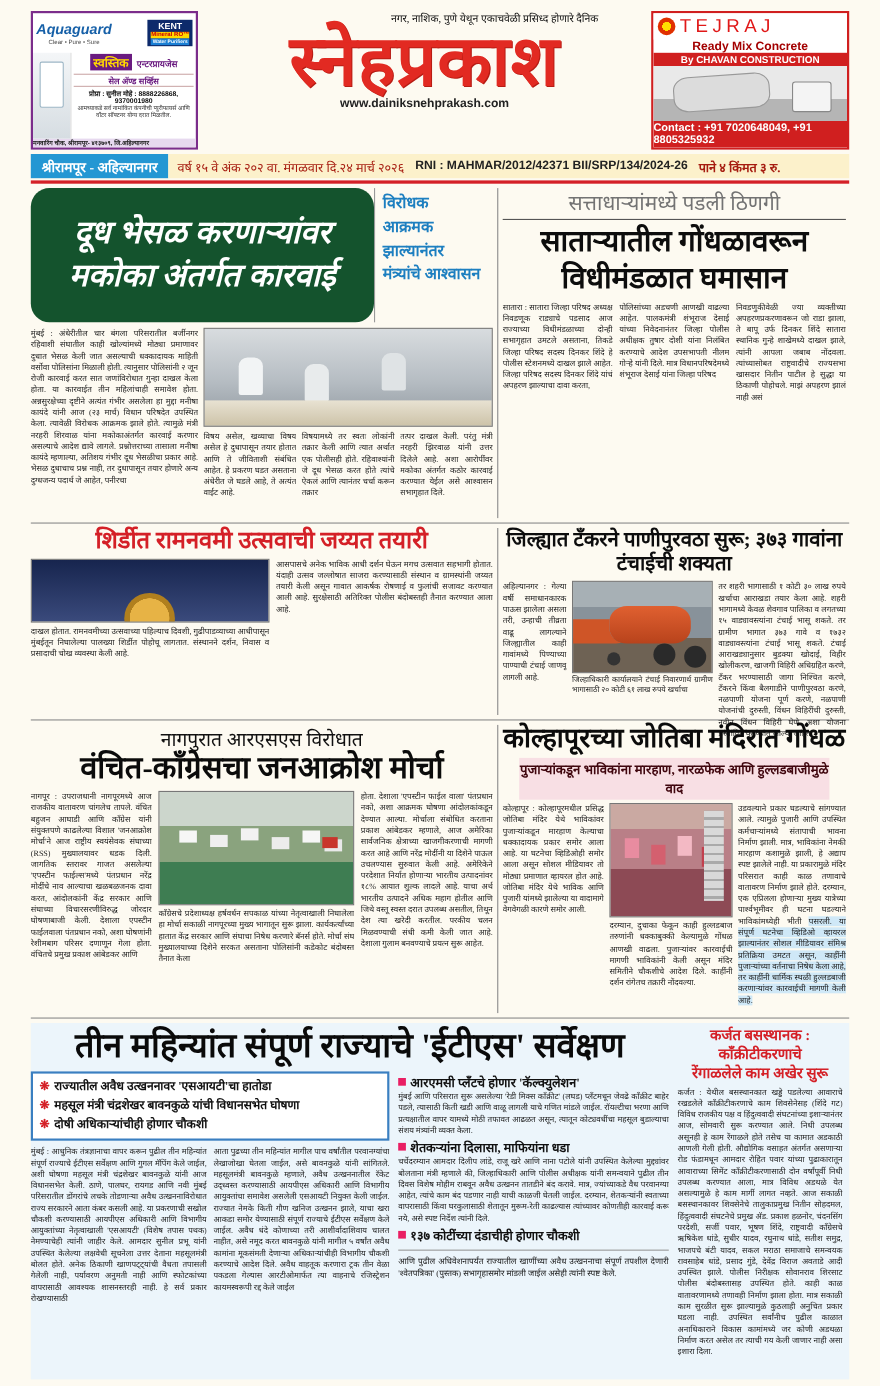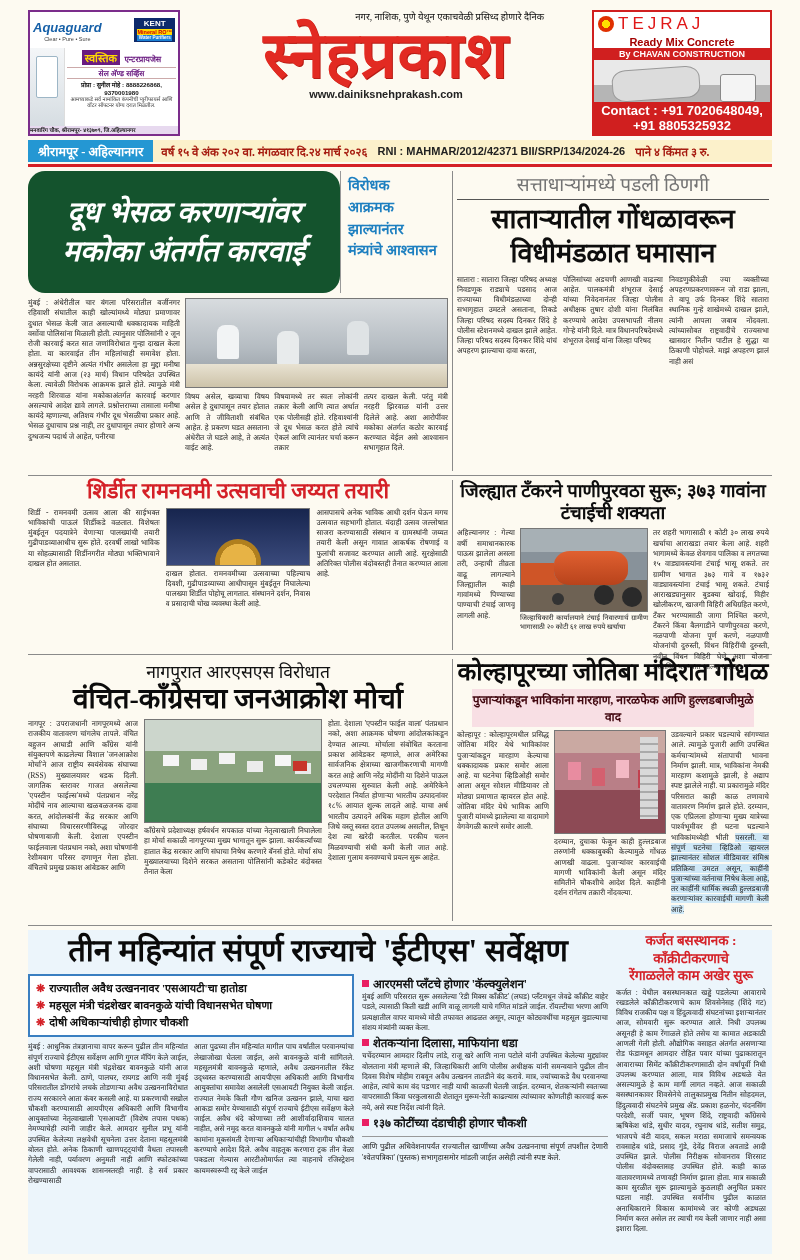--- a/index.html
+++ b/index.html
@@ -32,26 +32,26 @@
   .paper-url{font-size:11px;font-weight:bold;color:#222;font-family:"Liberation Sans",sans-serif;}
   .ad-right{width:180px;border:2px solid #d01f1f;background:#fff;display:flex;flex-direction:column;}
   .tj-top{display:flex;align-items:center;gap:4px;padding:2px 4px;background:#fff;}
   .sun-icon{width:16px;height:16px;border-radius:50%;background:radial-gradient(circle,#ffdf00 0 35%,#e03000 36% 100%);flex:0 0 auto;}
   .tj-brand{color:#e01818;font-weight:normal;font-size:17px;letter-spacing:4px;font-family:"Liberation Sans",sans-serif;}
   .tj-line1{color:#a30000;font-weight:bold;font-size:11px;text-align:center;}
   .tj-line2{background:#d01f1f;color:#fff;font-weight:bold;font-size:9px;text-align:center;padding:1px 0;}
   .ph-truck{flex:1;background:linear-gradient(180deg,#e9e9e9 0 60%,#b5b5b5 60%);position:relative;}
   .ph-truck::before{content:"";position:absolute;left:18px;top:8px;width:86px;height:30px;background:#dcdcdc;border:1px solid #999;border-radius:14px/12px;transform:rotate(-4deg);}
   .ph-truck::after{content:"";position:absolute;right:14px;top:14px;width:34px;height:26px;background:#f4f4f4;border:1px solid #888;border-radius:3px;}
-  .tj-contact{background:#d01f1f;color:#fff;font-weight:bold;font-size:13px;text-align:center;padding:1px 0;}
+  .tj-contact{background:#d01f1f;color:#fff;font-weight:bold;font-size:10px;padding:1px 0;}
   
   .dateline{display:flex;align-items:stretch;margin-top:4px;height:22px;font-family:"Liberation Serif",serif;}
   .edition-badge{background:#2497d3;color:#fff;font-weight:bold;font-size:12.5px;display:flex;align-items:center;padding:0 10px;}
   .date-strip{flex:1;background:#fcf1cb;display:flex;align-items:center;gap:10px;padding:0 8px;white-space:nowrap;overflow:hidden;}
-  .issue-info{color:#a61c10;font-weight:bold;font-size:11.5px;}
+  .issue-info{color:#a61c10;font-weight:normal;font-size:11.5px;}
   .rni-info{color:#222;font-weight:bold;font-size:11px;font-family:"Liberation Sans",sans-serif;}
   .pages-info{color:#a61c10;font-weight:bold;font-size:11.5px;}
   .red-rule{height:3px;background:#d42027;margin-top:2px;}
   
   .band{display:flex;align-items:stretch;}
   .vdiv{width:1px;background:#8a8a8a;margin:0 4px;}
   .hdiv{border:0;border-top:1px solid #8a8a8a;margin:4px 0;}
   .body-text{font-size:7.35px;line-height:1.4;text-align:justify;color:#1c1c1c;overflow:hidden;}
   .photo{position:relative;overflow:hidden;background:#b9c0c6;border:1px solid #777;box-sizing:border-box;}
   .caption{font-size:7px;color:#222;text-align:justify;line-height:1.3;}
@@ -233,21 +233,20 @@
       </div>
     </section>
   </div>
 
   <hr class="hdiv">
 
   <div class="band" style="height:170px;">
     <section class="sec-shirdi">
       <div class="shirdi-headline">शिर्डीत रामनवमी उत्सवाची जय्यत तयारी</div>
       <div class="shirdi-body">
-        <div class="shirdi-c body-text">शिर्डी - रामनवमी उत्सव आला की साईभक्त भाविकांची पाऊलं शिर्डीकडे वळतात. विशेषतः मुंबईतून पदयात्रेने येणाऱ्या पालख्यांची तयारी गुढीपाडव्याआधीच सुरू होते. दरवर्षी लाखो भाविक या सोहळ्यासाठी शिर्डीनगरीत मोठ्या भक्तिभावाने दाखल होत असतात.</div>
         <div class="shirdi-mid">
           <div class="photo ph-sai"></div>
           <div class="body-text">दाखल होतात. रामनवमीच्या उत्सवाच्या पहिल्याच दिवशी, गुढीपाडव्याच्या आधीपासून मुंबईतून निघालेल्या पालख्या शिर्डीत पोहोचू लागतात. संस्थानने दर्शन, निवास व प्रसादाची चोख व्यवस्था केली आहे.</div>
         </div>
         <div class="shirdi-c body-text">आसपासचे अनेक भाविक आधी दर्शन घेऊन मगच उत्सवात सहभागी होतात. यंदाही उत्सव जल्लोषात साजरा करण्यासाठी संस्थान व ग्रामस्थांनी जय्यत तयारी केली असून गावात आकर्षक रोषणाई व फुलांची सजावट करण्यात आली आहे. सुरक्षेसाठी अतिरिक्त पोलीस बंदोबस्तही तैनात करण्यात आला आहे.</div>
       </div>
     </section>
     <div class="vdiv"></div>
     <section class="sec-tanker">
       <div class="tanker-headline">जिल्ह्यात टँकरने पाणीपुरवठा सुरू; ३७३ गावांना टंचाईची शक्यता</div>

